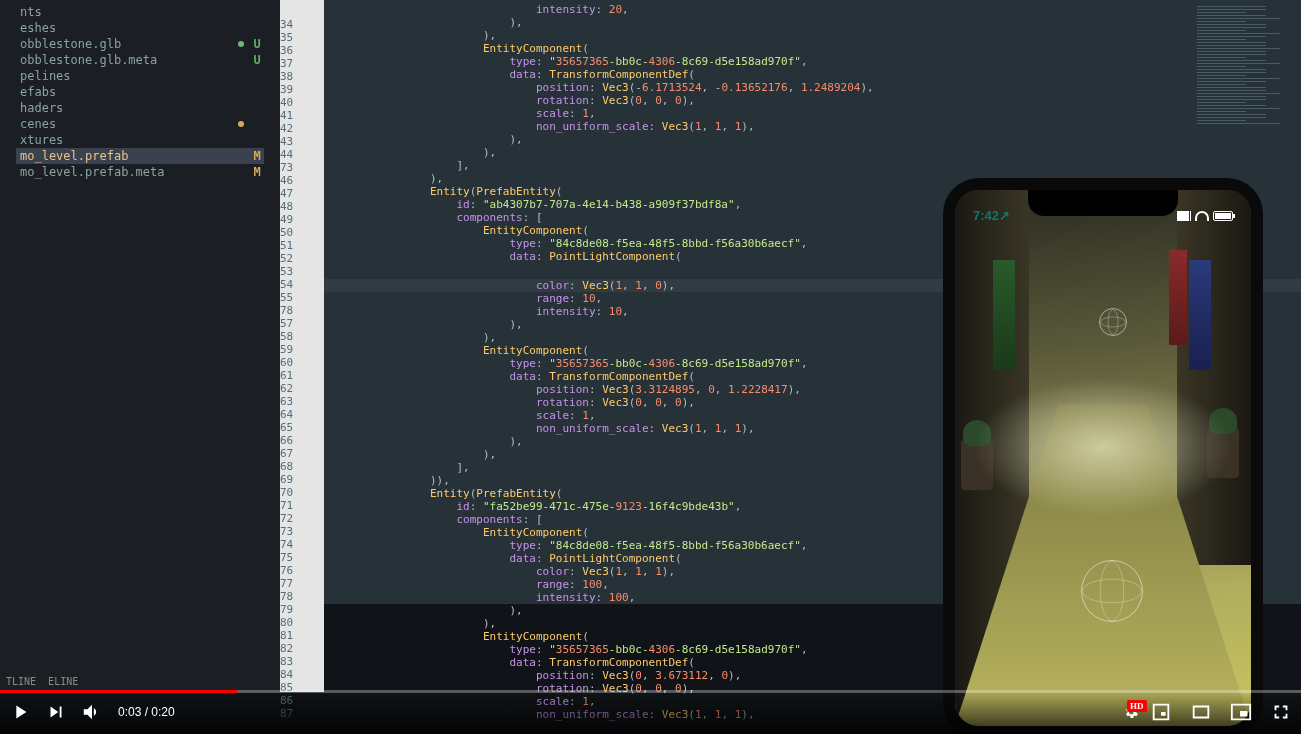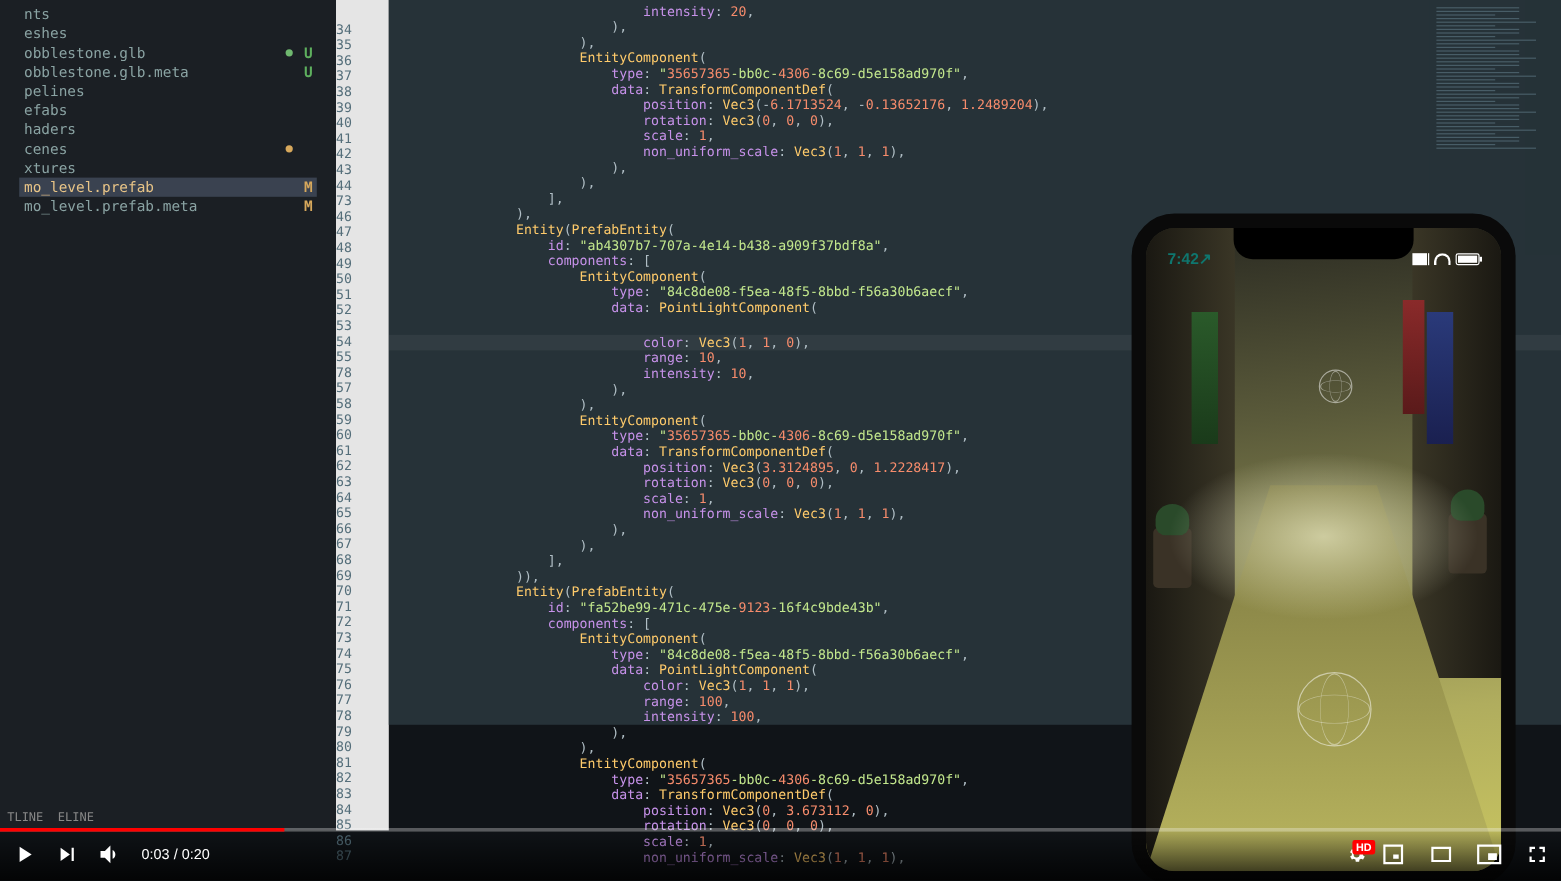--- a/index.html
+++ b/index.html
@@ -11,21 +11,21 @@
     background: linear-gradient(to top, rgba(0,0,0,0.8), rgba(0,0,0,0.4), transparent);
     display:flex; align-items:center; padding:0 2px; z-index:50;
   }
   .progress-bar { position:absolute; top:0; left:0; right:0; height:3px; background:rgba(255,255,255,0.3);}
   .progress-fill { height:100%; background:#ff0000; width:18.2%; }
   .pb-icon { width:36px; height:36px; display:flex; align-items:center; justify-content:center; color:#fff; cursor:pointer;}
   .pb-icon svg { width:22px; height:22px; fill:#fff; }
   .timecode { color:#fff; font-family:Arial,sans-serif; font-size:12px; margin-left:8px;}
   .spacer{flex:1;}
   .right-controls{display:flex; align-items:center; gap:4px;}
-  .badge-hd{font-size:9px;background:#ff0000;color:#fff;padding:1px 3px;border-radius:2px;font-family:Liberation Sans, sans-serif;font-weight:bold;position:relative;top:-6px;right:-24px;}
+  .badge-hd{font-size:9px;background:#ff0000;color:#fff;padding:1px 3px;border-radius:2px;font-family:Liberation Serif, serif;font-weight:bold;position:relative;top:-6px;right:-24px;}
 
   
   .scene { position:absolute; inset:0; background:#101418; }
   .sidebar {
     position:absolute; left:0; top:0; width:280px; height:692px;
     background:#1b1f24; color:#9aa; font-size:12px;
   }
   .tree { padding:4px 16px;}
   .tree-row{display:flex;align-items:center;height:16px;padding-left:4px;}
   .tree-row.sel{background:#3a4250;color:#e8c487;}

